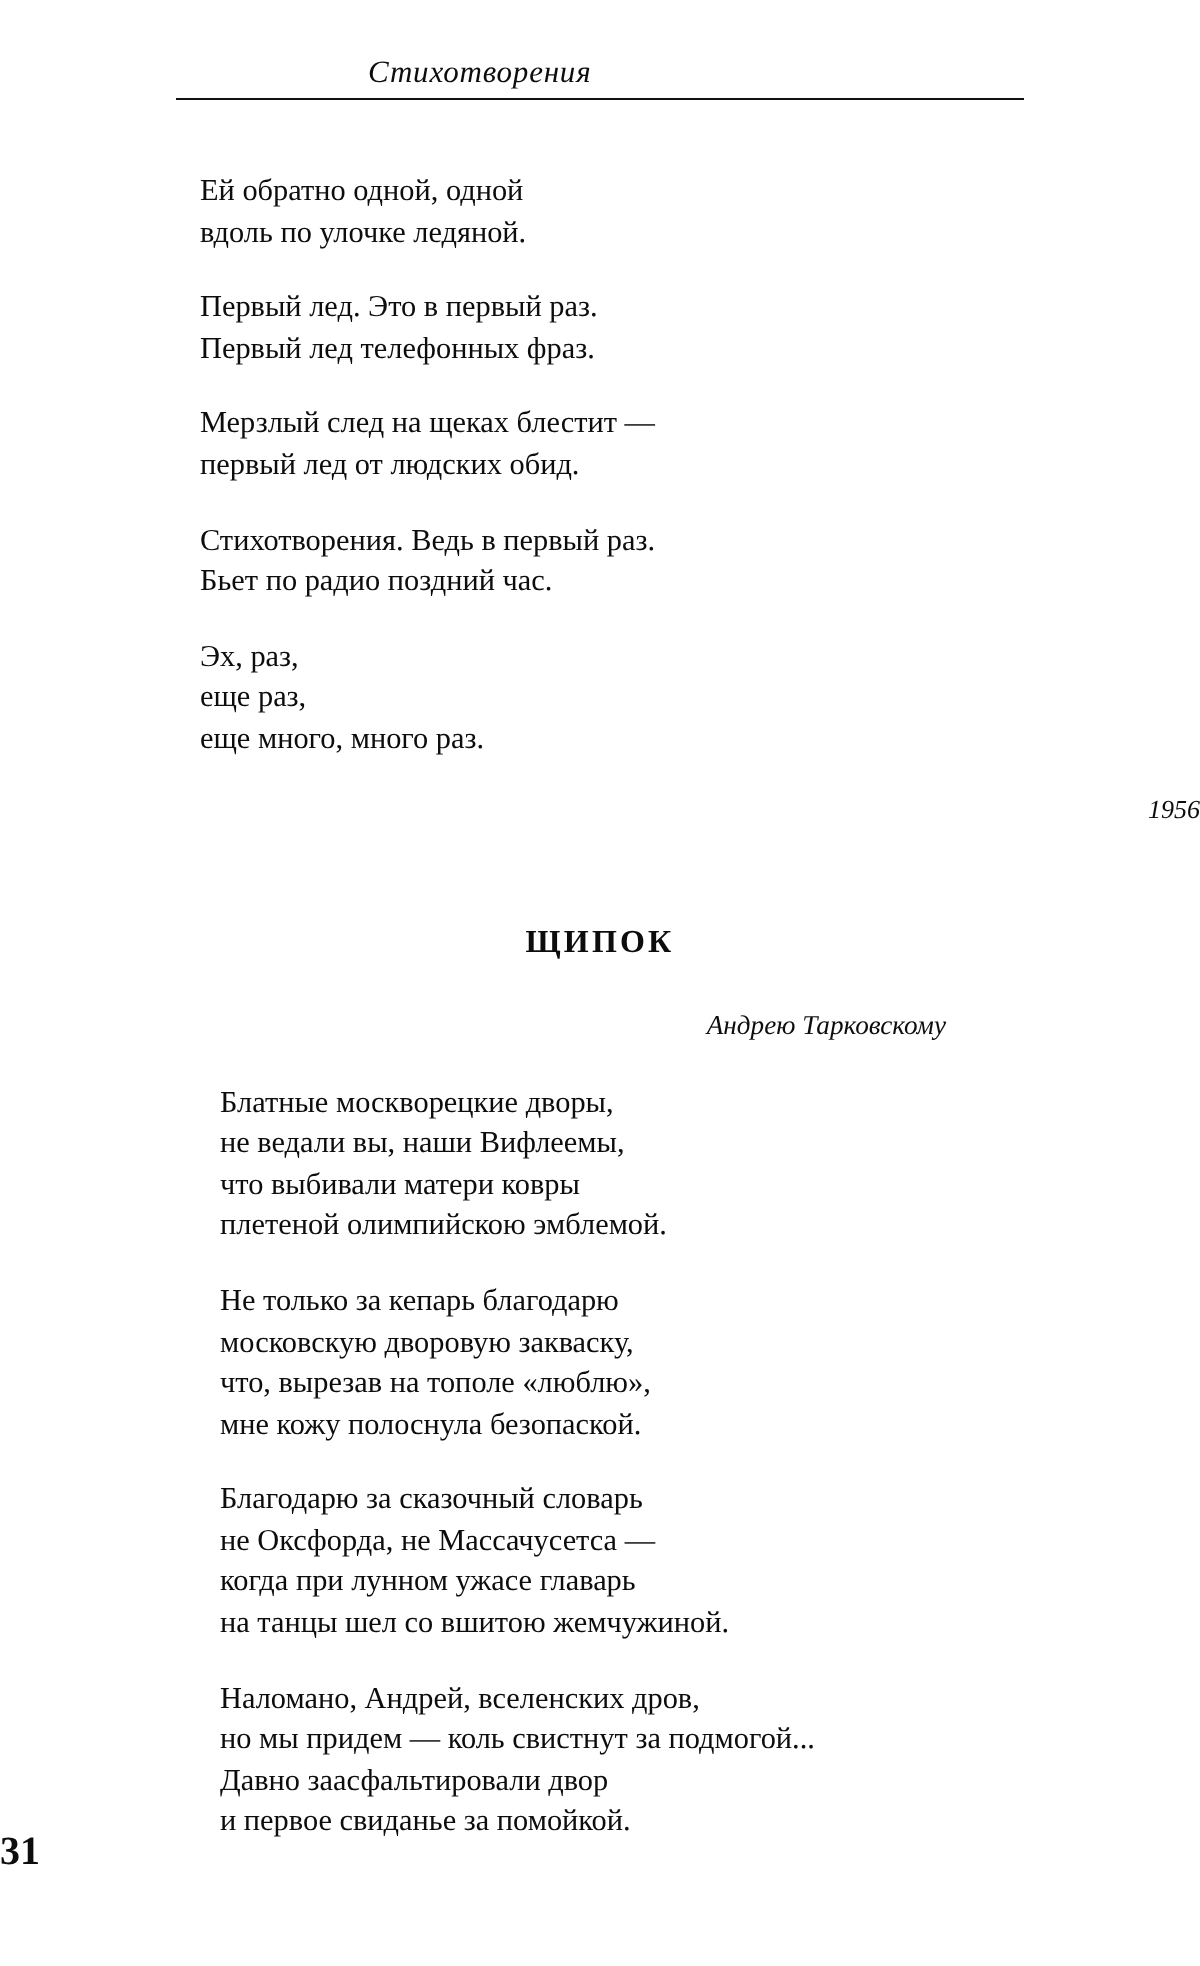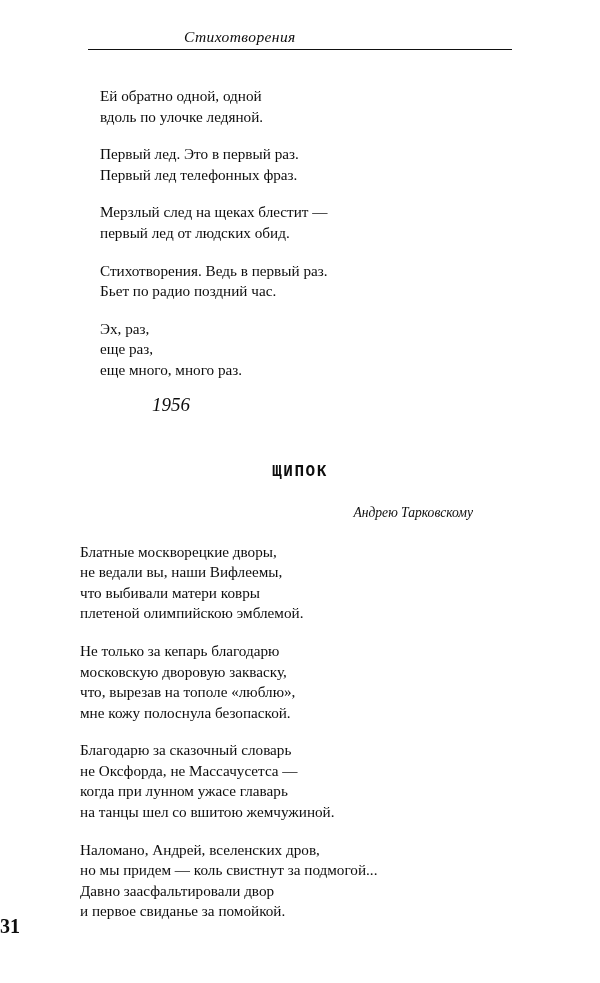--- a/index.html
+++ b/index.html
@@ -58,39 +58,39 @@
   .stanza {
     margin: 0 0 17px 0;
     padding: 0;
   }
   .line {
     font-size: 15.2px;
     line-height: 20.6px;
     white-space: pre;
   }
   .indent-a .line { padding-left: 100px; }
-  .indent-b .line { padding-left: 80px; }
+  .indent-b .line { padding-left: 110px; }
 
   .year {
     font-style: italic;
-    font-size: 19px;
+    font-size: 13px;
     line-height: 19px;
     margin-top: -3px;
+    text-align: right;
   }
   .indent-a .year { padding-left: 152px; }
   .indent-b .year { padding-left: 138px; }
 
   .poem-title {
     text-align: center;
     font-size: 16px;
     font-weight: bold;
     letter-spacing: 1.6px;
     margin: 0;
     padding: 0;
-    font-family: Liberation Mono, monospace;
   }
 
   .dedication {
     font-style: italic;
     font-size: 13.6px;
     text-align: right;
     padding-right: 127px;
     margin: 0;
   }
 

